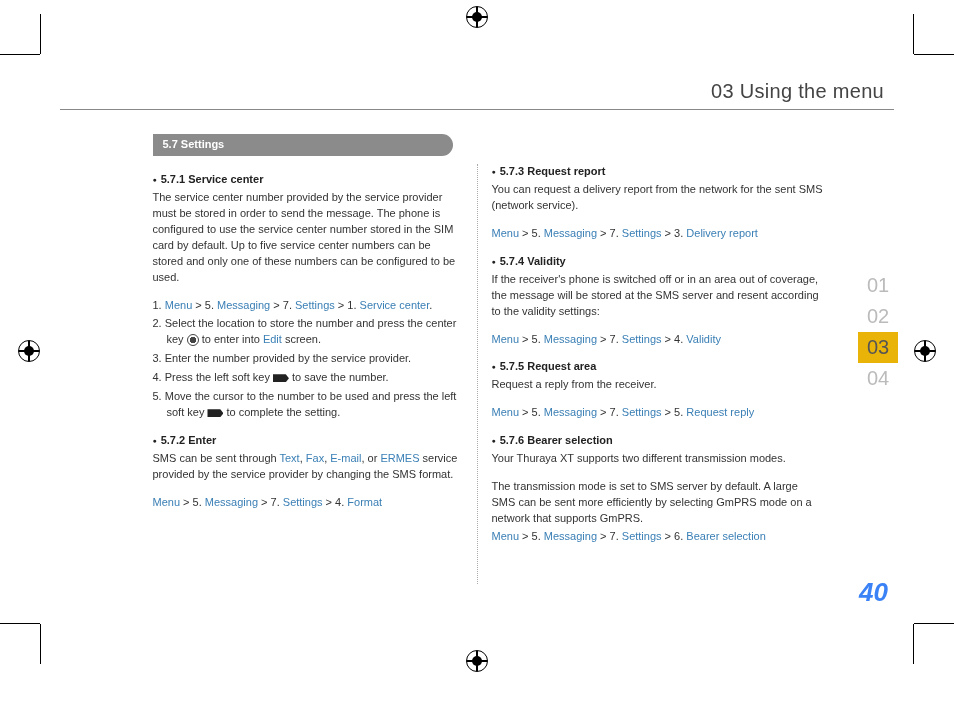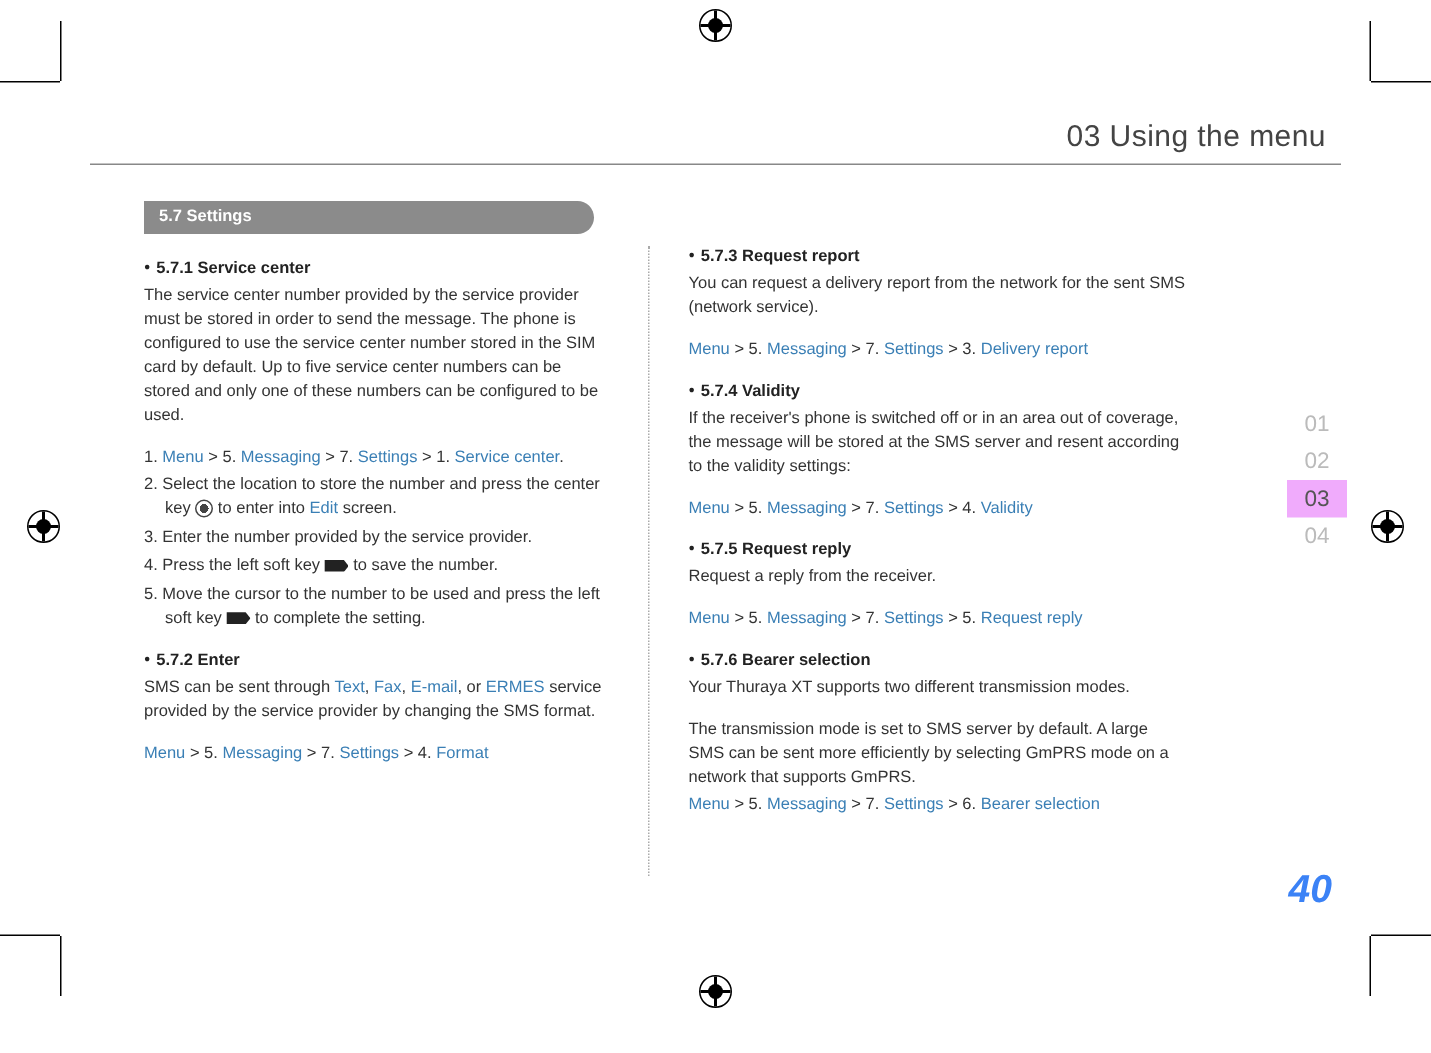--- a/index.html
+++ b/index.html
@@ -53,25 +53,26 @@
     letter-spacing: 0.3px;
   }
   .title-rule {
     border: none;
     border-top: 1px solid #888;
     margin-top: 6px;
     margin-bottom: 24px;
   }
   .columns {
     display: flex;
-    gap: 12px;
+    gap: 0;
     position: relative;
     font-size: 11px;
     line-height: 1.45;
     color: #333;
+    justify-content: center;
   }
   .col {
     width: 360px;
     padding: 0 14px;
   }
   .col-left { padding-left: 36px; }
   .col-sep {
     width: 0;
     border-left: 1px dotted #aaa;
     height: 420px;
@@ -115,27 +116,27 @@
   }
   .icon-soft {
     display: inline-block; width: 16px; height: 8px;
     background: #222; vertical-align: middle;
     clip-path: polygon(0 0, 80% 0, 100% 50%, 80% 100%, 0 100%);
   }
   .side-tabs {
     position: absolute;
     right: -4px; top: 210px;
     width: 40px;
-    font-size: 15px;
+    font-size: 20px;
     font-weight: 500;
     color: #bbb;
     text-align: center;
   }
   .side-tabs div { padding: 4px 0; }
-  .side-tabs .active { background: #f0abfc; color: #555; }
+  .side-tabs .active { background: #eab308; color: #555; }
   .page-num {
     position: absolute;
     right: 6px;
     bottom: 10px;
     font-size: 26px;
     font-style: italic;
     font-weight: bold;
     color: #3b82f6;
   }
   .spacer { height: 10px; }
@@ -223,21 +224,21 @@
         <p class="menu-path">
           <span class="menu-link">Menu</span><span class="path-sep"> &gt; 5. </span><span class="menu-link">Messaging</span><span class="path-sep"> &gt; 7. </span><span class="menu-link">Settings</span><span class="path-sep"> &gt; 3. </span><span class="menu-link">Delivery report</span>
         </p>
 
         <div class="subhead bullet">5.7.4  Validity</div>
         <p>If the receiver's phone is switched off or in an area out of coverage, the message will be stored at the SMS server and resent according to the validity settings:</p>
         <p class="menu-path">
           <span class="menu-link">Menu</span><span class="path-sep"> &gt; 5. </span><span class="menu-link">Messaging</span><span class="path-sep"> &gt; 7. </span><span class="menu-link">Settings</span><span class="path-sep"> &gt; 4. </span><span class="menu-link">Validity</span>
         </p>
 
-        <div class="subhead bullet">5.7.5  Request reply</div>
+        <div class="subhead bullet">5.7.5  Request area</div>
         <p>Request a reply from the receiver.</p>
         <p class="menu-path">
           <span class="menu-link">Menu</span><span class="path-sep"> &gt; 5. </span><span class="menu-link">Messaging</span><span class="path-sep"> &gt; 7. </span><span class="menu-link">Settings</span><span class="path-sep"> &gt; 5. </span><span class="menu-link">Request reply</span>
         </p>
 
         <div class="subhead bullet">5.7.6  Bearer selection</div>
         <p>Your Thuraya XT supports two different transmission modes.</p>
         <p style="margin-bottom:2px;">The transmission mode is set to SMS server by default. A large SMS can be sent more efficiently by selecting GmPRS mode on a network that supports GmPRS.</p>
         <p class="menu-path">
           <span class="menu-link">Menu</span><span class="path-sep"> &gt; 5. </span><span class="menu-link">Messaging</span><span class="path-sep"> &gt; 7. </span><span class="menu-link">Settings</span><span class="path-sep"> &gt; 6. </span><span class="menu-link">Bearer selection</span>

